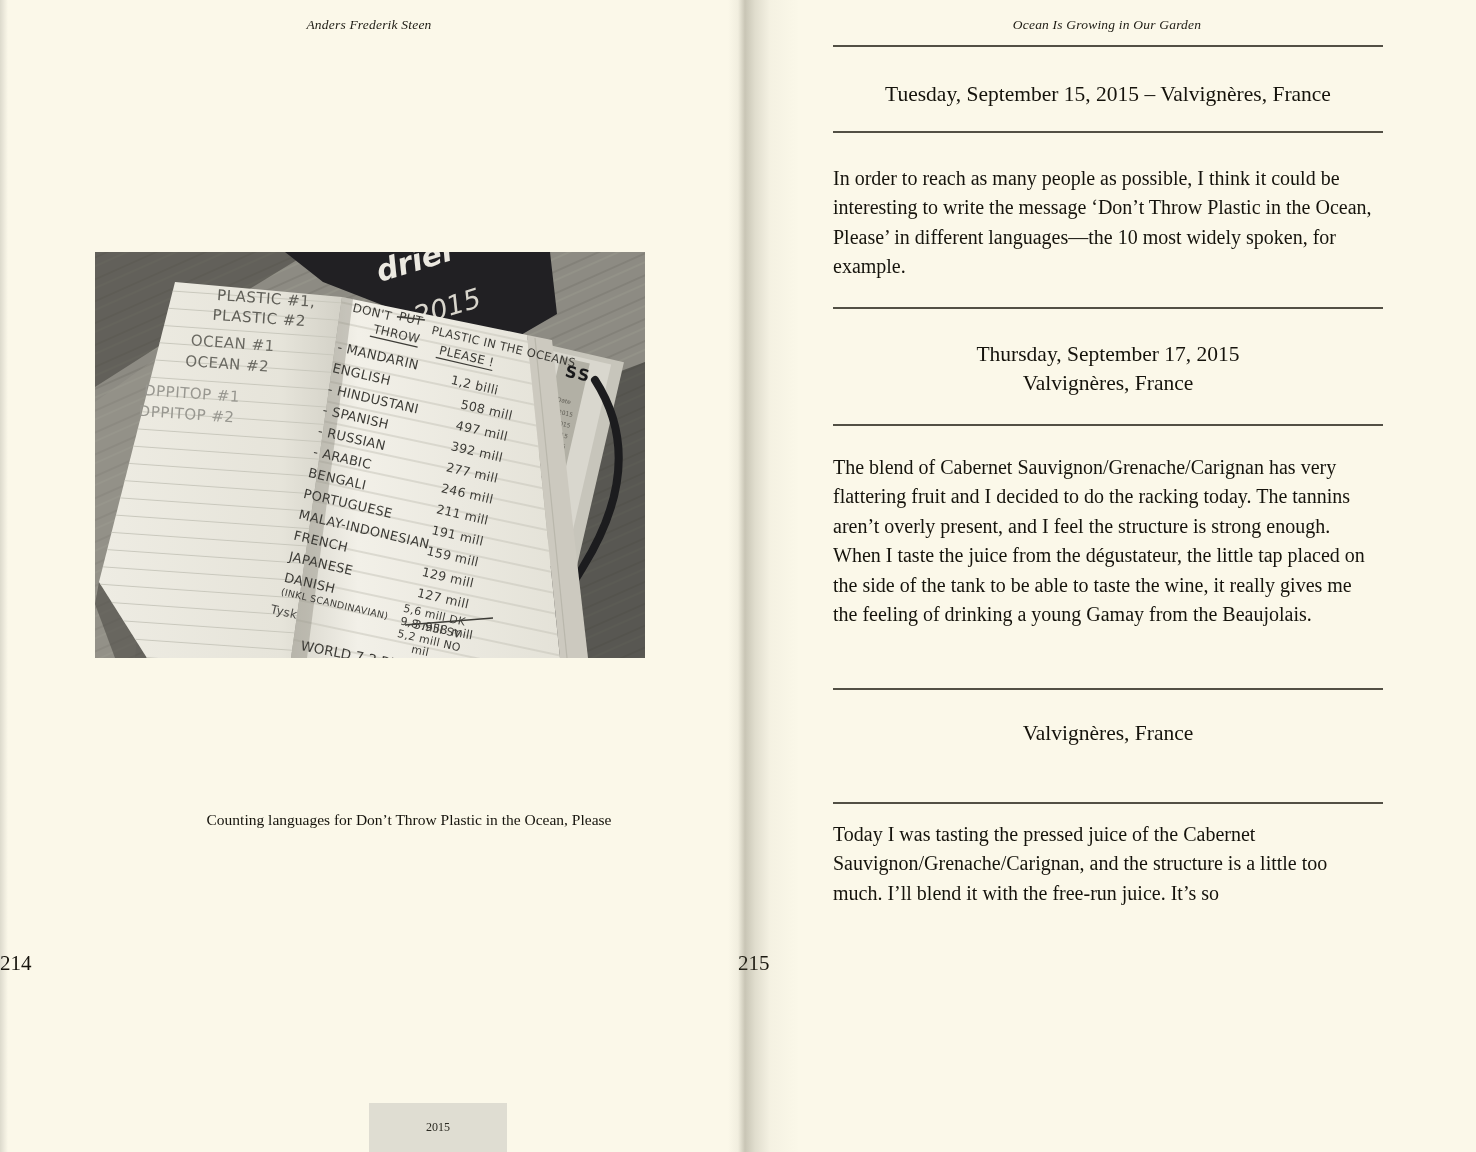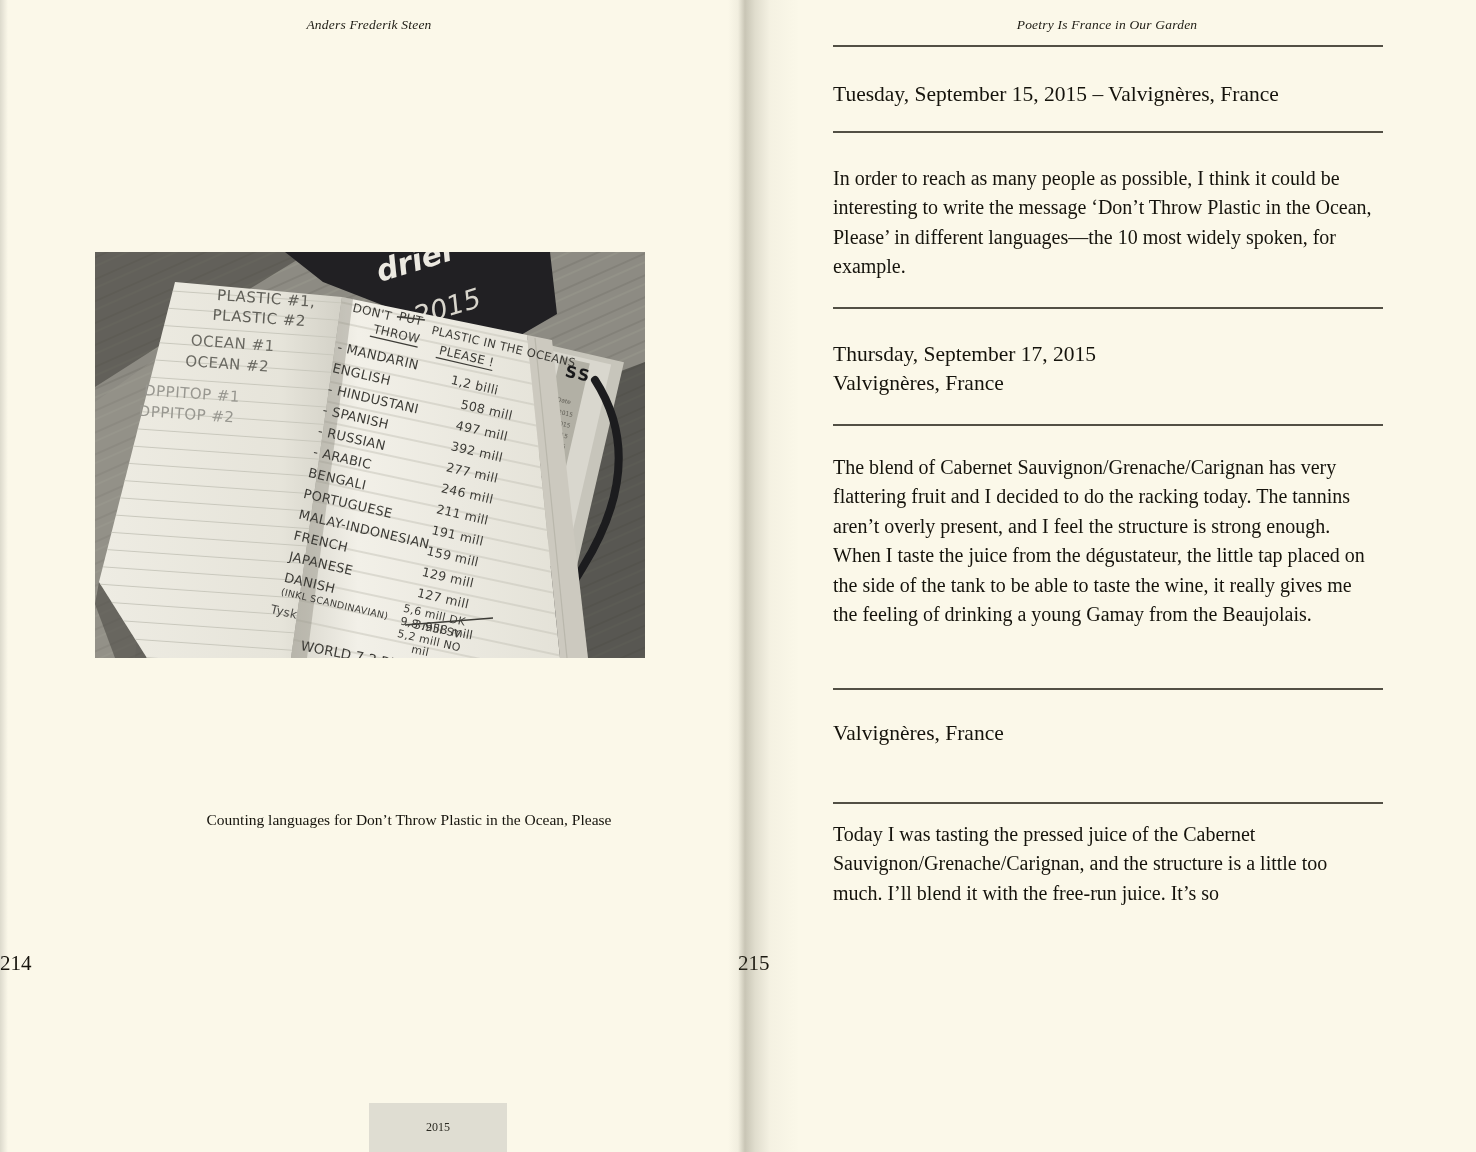--- a/index.html
+++ b/index.html
@@ -4,21 +4,21 @@
 <style>
   html,body{margin:0;padding:0;background:#fbf8e9;}
   .spread{position:relative;width:1476px;height:1152px;background:#fbf8e9;
     font-family:"Liberation Serif",serif;color:#15130c;overflow:hidden;padding-left:40px;}
   .runhead{position:absolute;top:17px;font-style:italic;font-size:13.5px;
     text-align:center;letter-spacing:.2px;color:#1c1a12;}
   .half-left{left:0;width:738px;}
   .half-right{left:738px;width:738px;}
   .col{position:absolute;left:833px;top:0;width:543px;height:1152px;}
   .rule{position:absolute;left:0;width:550px;height:0;border-top:2px solid rgba(58,56,46,.88);}
-  .datehead{position:absolute;width:550px;font-size:21.5px;line-height:29px;}
+  .datehead{position:absolute;width:550px;text-align:center;font-size:21.5px;line-height:29px;}
   .para{position:absolute;width:543px;font-size:20px;line-height:29.4px;text-align:left;}
   .pagenum{position:absolute;top:951px;font-size:21px;text-align:left;}
   .caption{position:absolute;top:811px;left:0;width:738px;text-align:center;font-size:15.5px;margin-left:40px;}
   .photo{position:absolute;left:95px;top:252px;width:550px;height:406px;}
   .year-tab{position:absolute;left:369px;top:1103px;width:138px;height:49px;
     background:#dfddd2;text-align:center;font-size:12px;color:#2b2a22;
     padding-top:17px;box-sizing:border-box;}
   .gutter{position:absolute;left:700px;top:0;width:100px;height:1152px;pointer-events:none;
     background:linear-gradient(to right, rgba(0,0,0,0) 0%, rgba(0,0,0,0) 28%,
       rgba(84,80,62,.06) 38%, rgba(84,80,62,.30) 45%, rgba(84,80,62,.16) 55%,
@@ -26,21 +26,21 @@
   .edge-left{position:absolute;left:0;top:0;width:8px;height:1152px;
     background:linear-gradient(to right, rgba(0,0,0,.12), rgba(0,0,0,0));}
   svg text{font-family:"DejaVu Sans",sans-serif;}
 </style>
 </head>
 <body>
 
 <div class="spread">
 
   <div class="runhead half-left">Anders Frederik Steen</div>
-  <div class="runhead half-right">Poetry Is France in Our Garden</div>
+  <div class="runhead half-right">Ocean Is Growing in Our Garden</div>
 
   <svg class="photo" viewBox="0 0 550 406">
     <defs>
       <pattern id="wgrain" patternUnits="userSpaceOnUse" width="20" height="20" patternTransform="rotate(-24)">
         <rect width="20" height="20" fill="#8d8b83"></rect>
         <line x1="0" y1="5" x2="20" y2="5" stroke="#7c7a72" stroke-width="1.2"></line>
         <line x1="0" y1="13" x2="20" y2="13" stroke="#97958c" stroke-width="2" opacity="0.6"></line>
       </pattern>
       <pattern id="ruleL" patternUnits="userSpaceOnUse" width="30" height="17.5" patternTransform="rotate(4)">
         <line x1="0" y1="16" x2="30" y2="16" stroke="#c9c7bc" stroke-width="1"></line>

